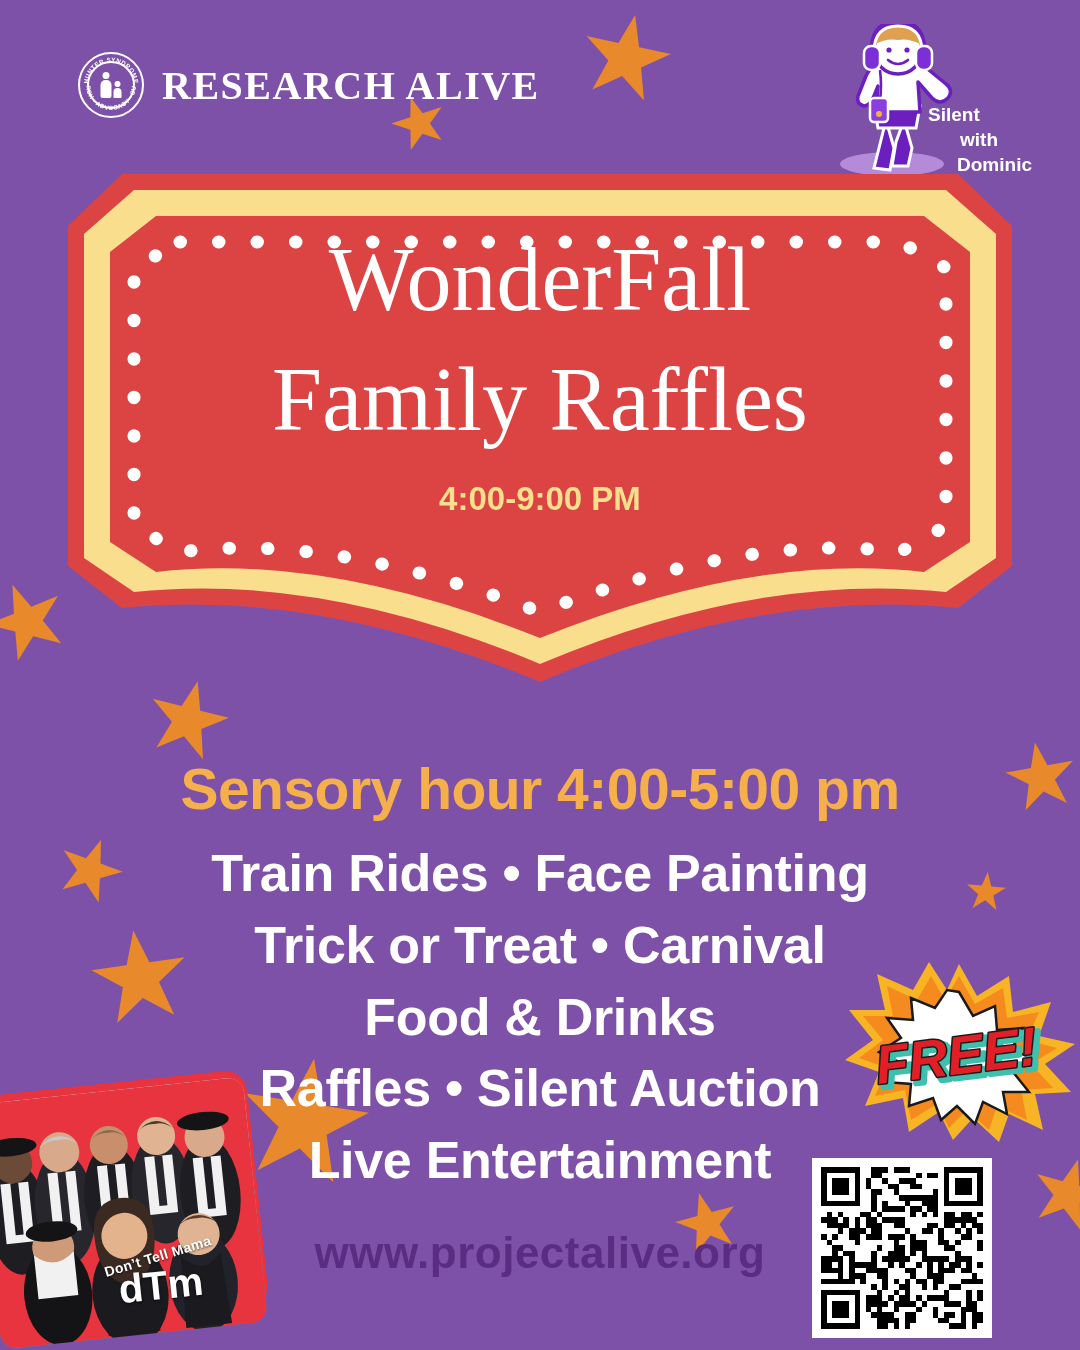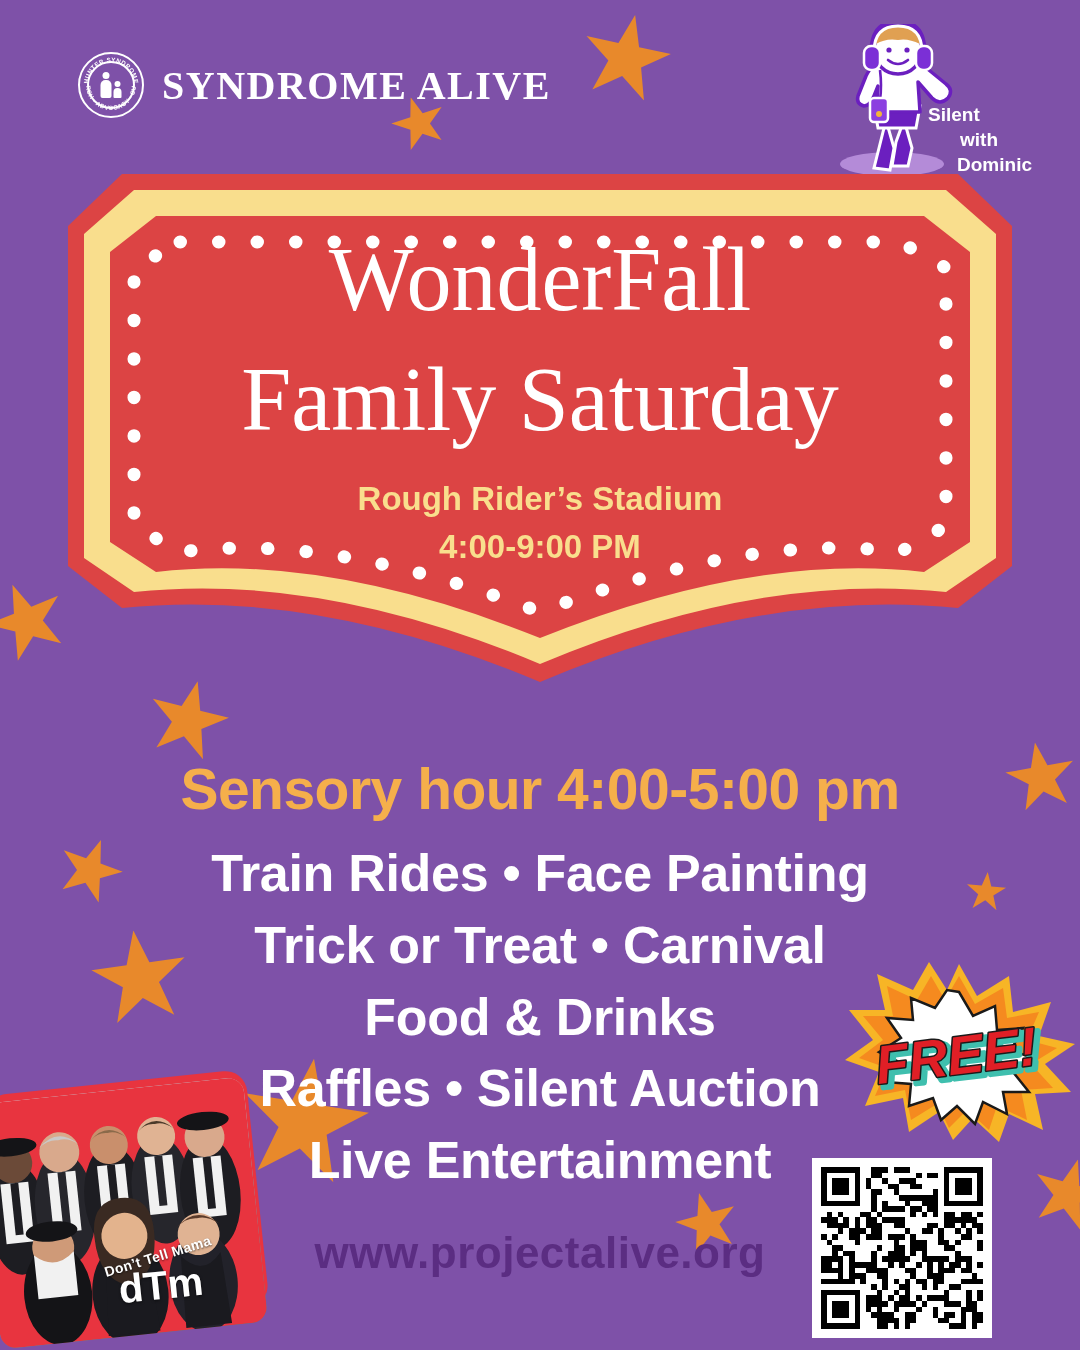--- a/index.html
+++ b/index.html
@@ -150,21 +150,21 @@
           <path id="arcBot" d="M 6,31 A 25,25 0 0 0 56,31"></path>
         </defs>
         <text><textPath href="#arcTop" startOffset="50%" text-anchor="middle">HUNTER SYNDROME</textPath></text>
         <text><textPath href="#arcBot" startOffset="50%" text-anchor="middle">RESEARCH • ADVOCACY • SUPPORT</textPath></text>
       </svg>
       <div class="figs">
         <div class="fig-adult"></div>
         <div class="fig-child"></div>
       </div>
     </div>
-    <div class="pa-name">SYNDROME ALIVE</div>
+    <div class="pa-name">RESEARCH ALIVE</div>
   </div>
 
   <div class="dwd-logo">
     <svg width="210" height="160" viewBox="0 0 210 160">
       <ellipse cx="64" cy="140" rx="52" ry="12" fill="#B48BD8"></ellipse>
 
       <path d="M58 96 L50 128 L46 144 L62 146 L66 124 Z" fill="#6B1FBF" stroke="#fff" stroke-width="3"></path>
       <path d="M76 96 L84 124 L80 142 L64 142 L68 118 Z" fill="#6B1FBF" stroke="#fff" stroke-width="3"></path>
 
       <path d="M46 82 L92 82 L88 104 L50 104 Z" fill="#6B1FBF" stroke="#fff" stroke-width="3"></path>
@@ -204,24 +204,23 @@
 
       <path d="M94 48 L862 48 L908 84 L908 374 L862 404
                Q692 384 478 470 Q264 384 94 404 L48 374 L48 84 Z" fill="#DC4444"></path>
 
       <path id="dotpath" d="M118 74 L838 74 L884 100 L884 358 L838 384
                             Q688 364 478 444 Q268 364 118 384 L72 358 L72 100 Z" fill="none" stroke="#fff" stroke-width="13" stroke-linecap="round" stroke-dasharray="0.5 38"></path>
     </svg>
     <div class="badge-content">
       <div class="badge-title">
         <div>WonderFall</div>
-        <div>Family Saturday</div>
+        <div>Family Raffles</div>
       </div>
       <div class="badge-sub">
-        <div>Rough Rider’s Stadium</div>
         <div>4:00-9:00 PM</div>
       </div>
     </div>
   </div>
 
   <div class="sensory">Sensory hour 4:00-5:00 pm</div>
 
   <div class="acts">
     <div>Train Rides • Face Painting</div>
     <div>Trick or Treat • Carnival</div>

